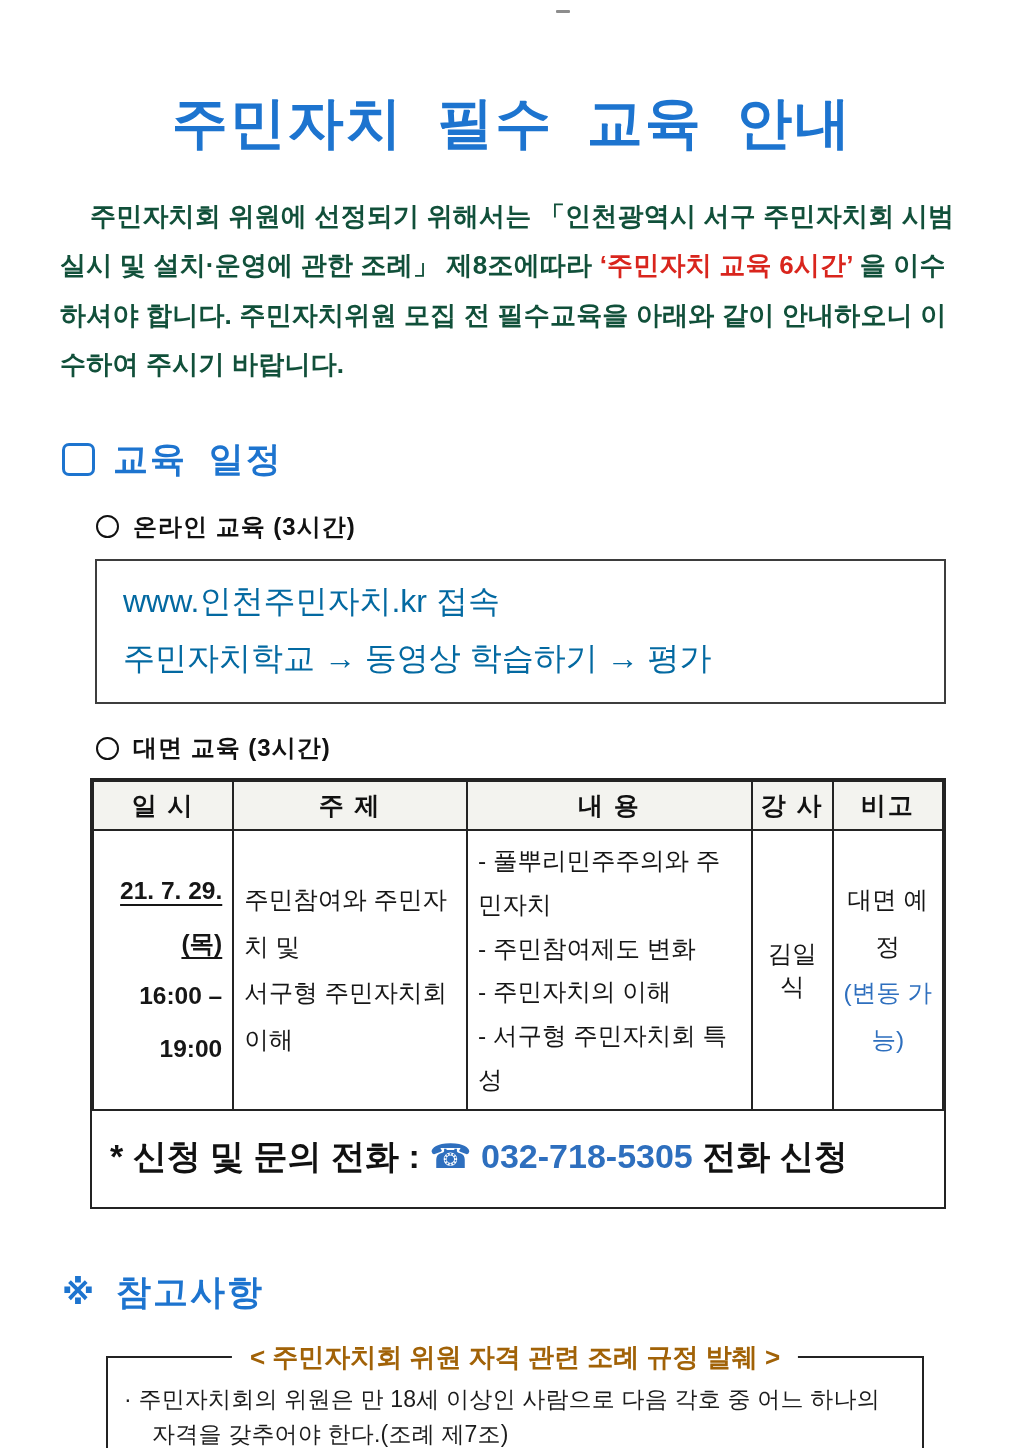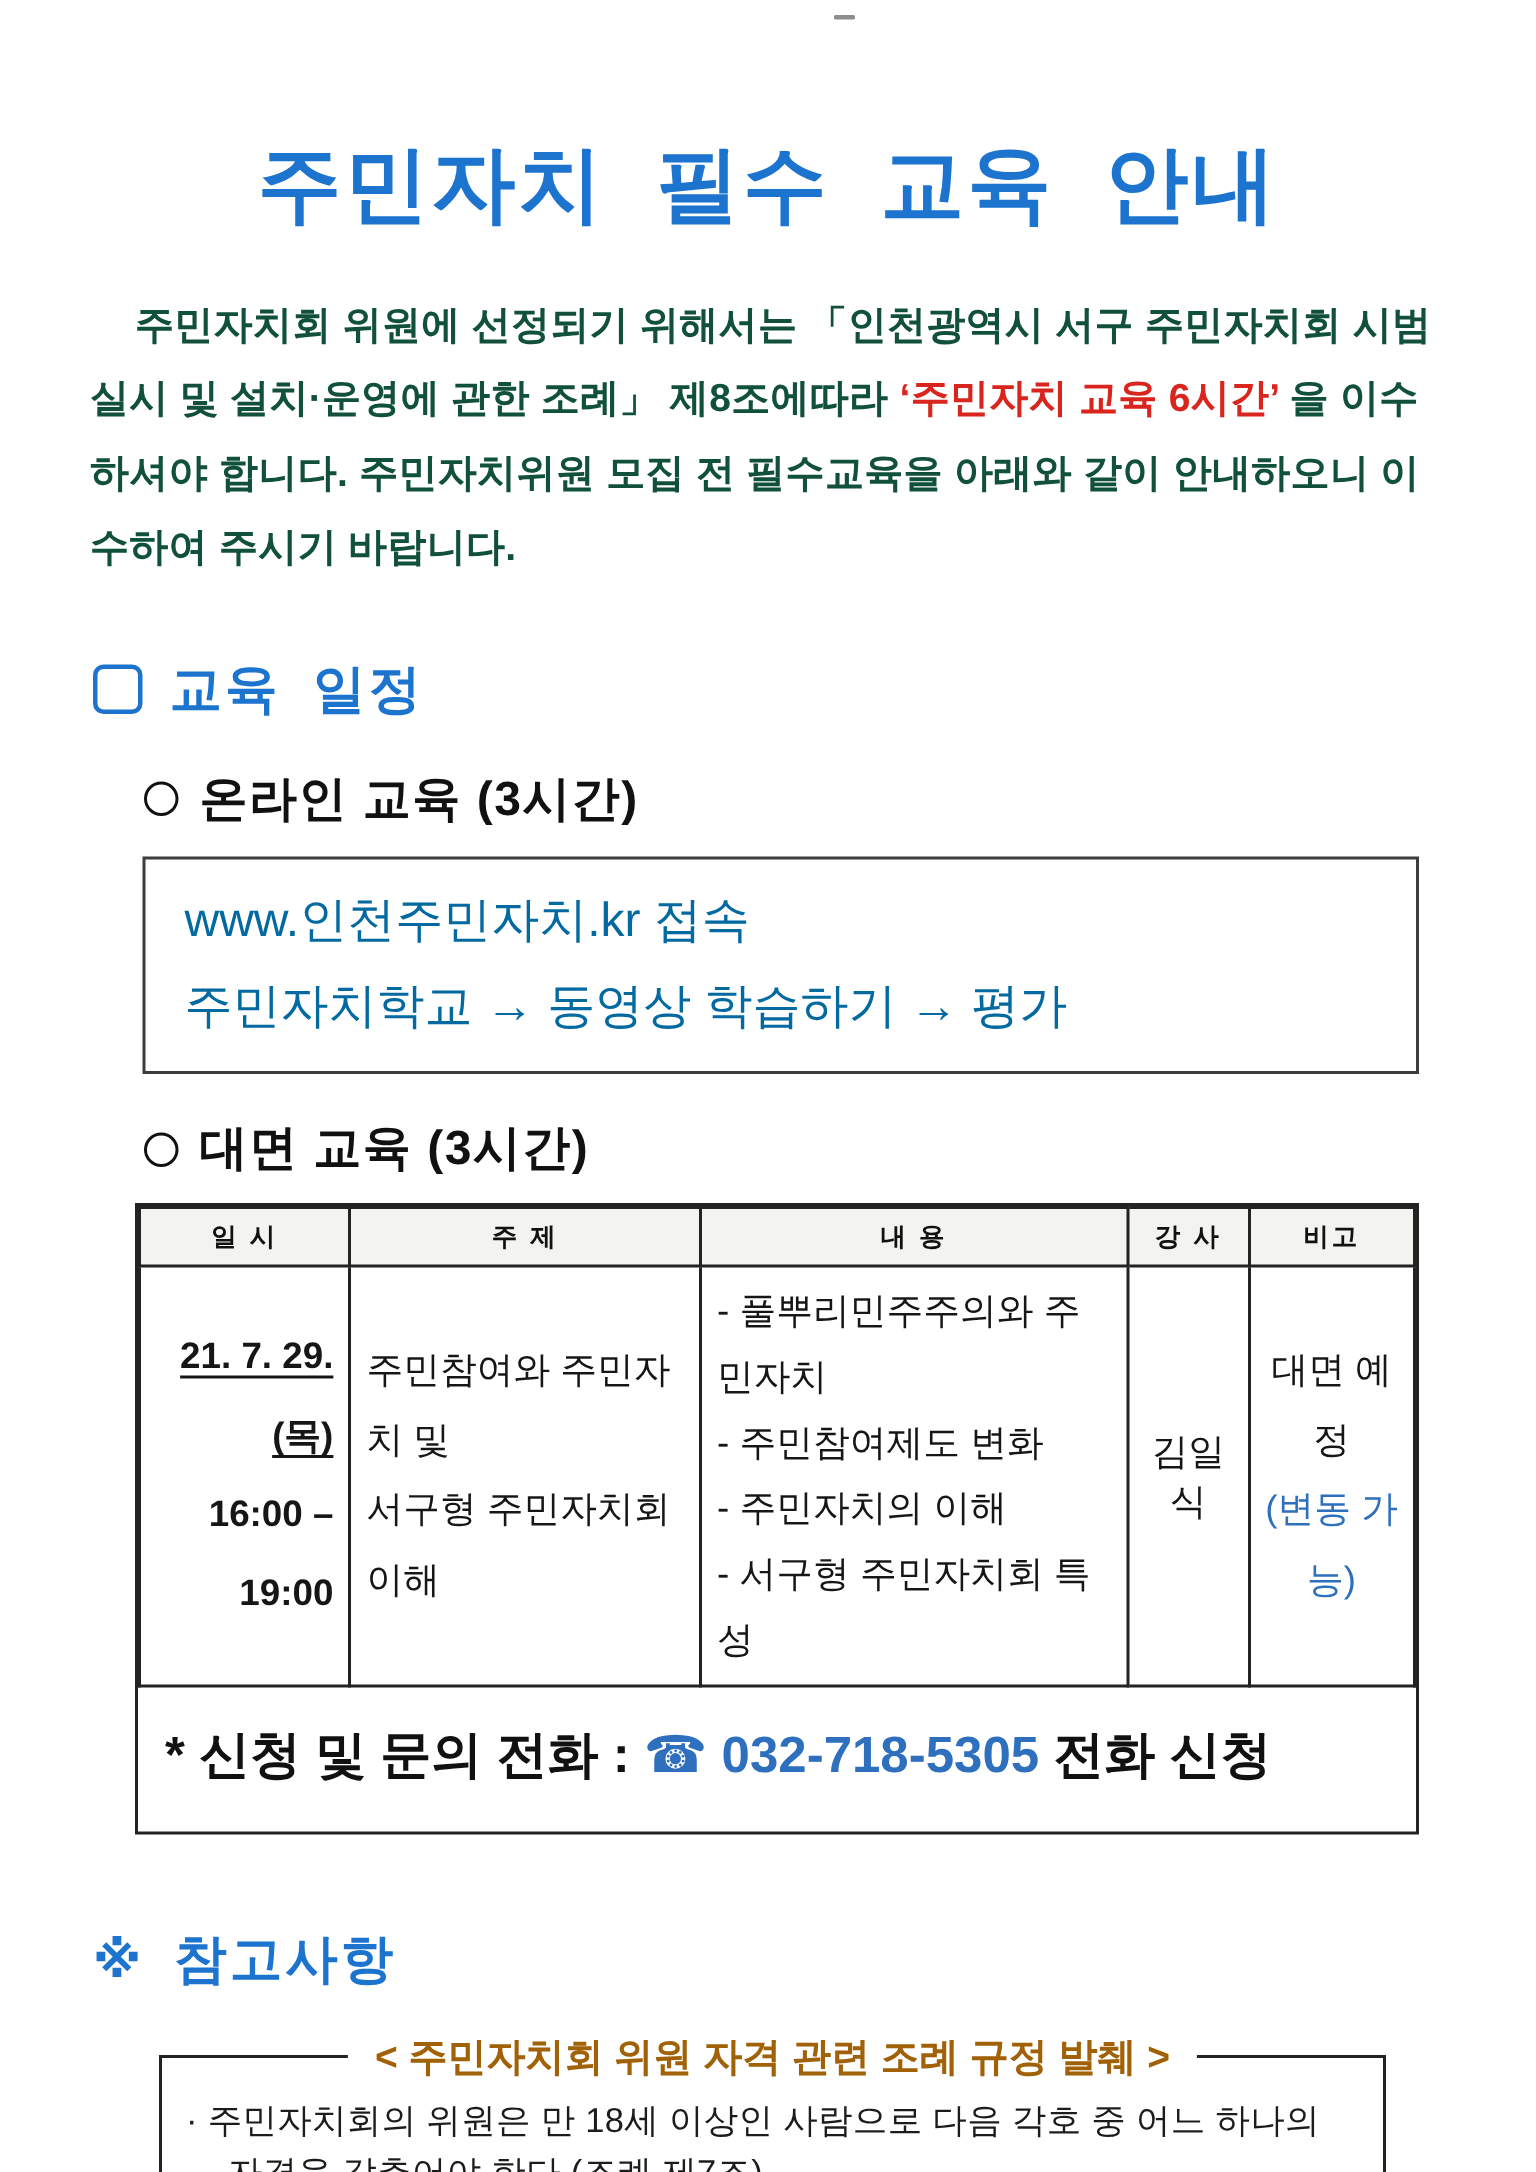--- a/index.html
+++ b/index.html
@@ -45,21 +45,21 @@
   }
   .square-bullet{
     width:27px;height:27px;flex:0 0 auto;
     border:3.5px solid #1d74cf;border-radius:7px;
     background:transparent;
   }
   
   .sub-heading{
     margin:28px 0 0 96px;
     display:flex;align-items:center;gap:14px;
-    font-size:32px;font-weight:800;color:#111;
+    font-size:24px;font-weight:800;color:#111;
     letter-spacing:1px;
   }
   .circle-bullet{
     width:19px;height:19px;flex:0 0 auto;
     border:2.5px solid #111;border-radius:50%;
     background:transparent;
   }
   
   .online-box{
     margin:16px 78px 0 95px;
@@ -72,21 +72,21 @@
   .table-wrap{
     margin:14px 78px 0 90px;
     border:2.5px solid #232323;
   }
   table.schedule{
     width:100%;border-collapse:collapse;
   }
   table.schedule th{
     background:#f3f3ef;
     border:2px solid #232323;
-    font-size:17px;font-weight:800;
+    font-size:25px;font-weight:800;
     padding:7px 2px;letter-spacing:2px;
     color:#111;
     text-align:center;
   }
   table.schedule td{
     border:2px solid #232323;
     font-size:24.5px;
     padding:8px 10px;
     vertical-align:middle;
     color:#161616;

